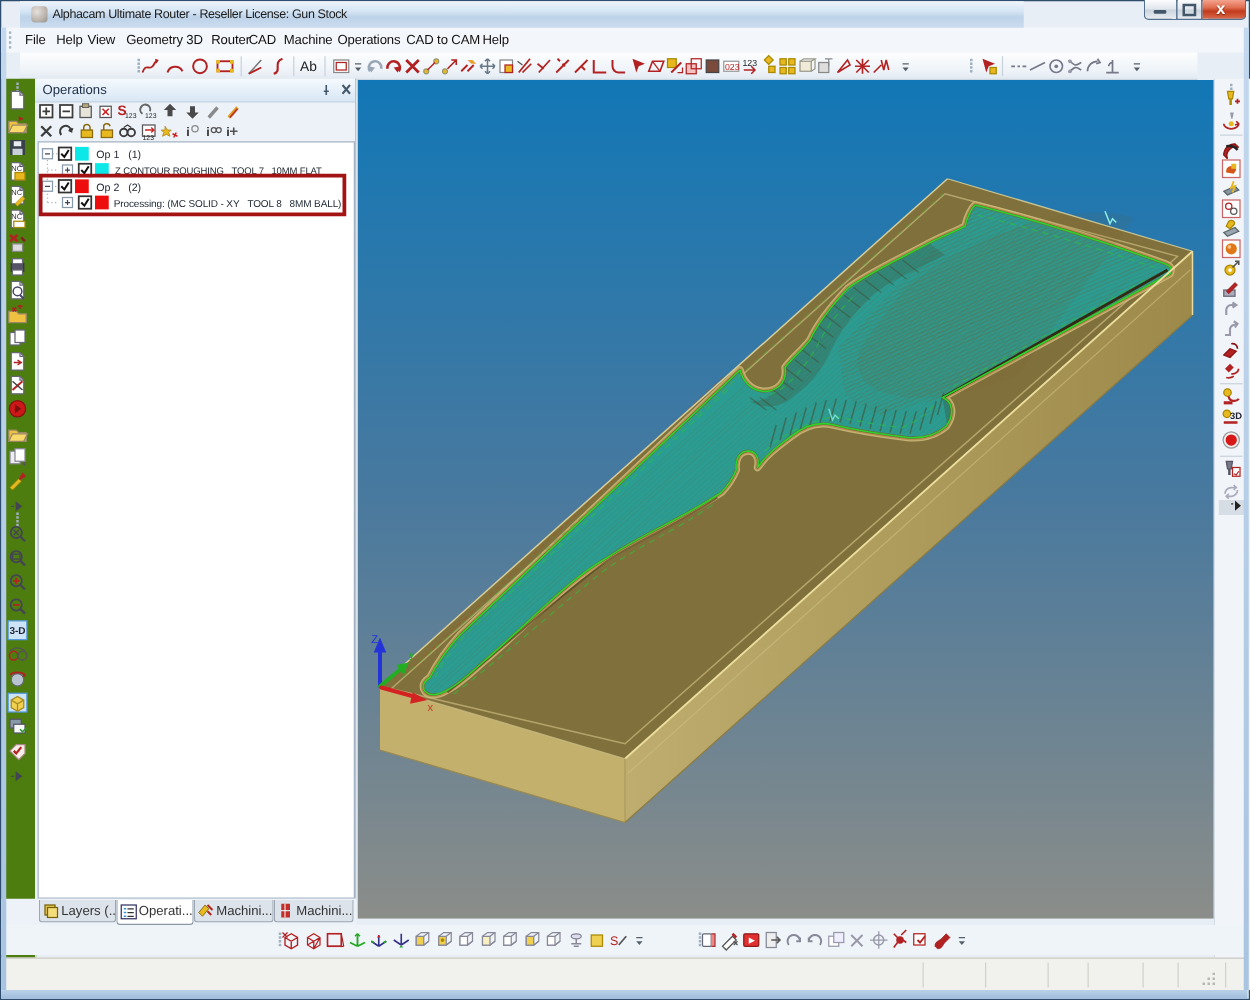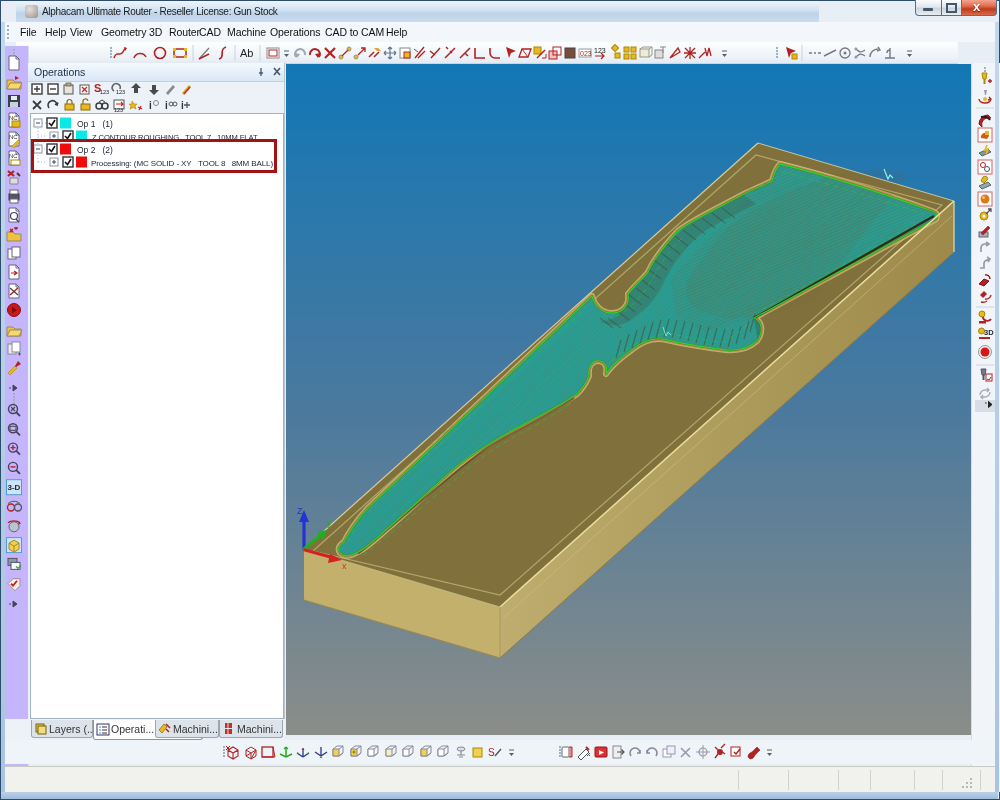--- a/index.html
+++ b/index.html
@@ -22,34 +22,34 @@
 #btn-min:after{content:"";position:absolute;left:7px;top:8px;width:10px;height:3px;background:#43576b;border-radius:1px;}
 #btn-max:after{content:"";position:absolute;left:4px;top:3px;width:7px;height:6px;border:2px solid #43576b;}
 #btn-close:after{content:"x";position:absolute;left:11px;top:-1px;font-size:13px;font-weight:bold;color:#fff;text-shadow:0 1px 1px #7c2211;}
 
 #menubar{position:absolute;left:1px;top:22px;width:997px;height:20px;background:#f3f6fa;}
 #menubar span{position:absolute;top:4px;font-size:10.5px;color:#111;letter-spacing:-0.1px;}
 
 #maintb{position:absolute;left:16px;top:42px;width:895px;height:21px;
  background:linear-gradient(#fdfefe,#eef3f8 70%,#e3eaf2);border-bottom:1px solid #ccd6e0;padding-left:47px;}
 
-#leftdock{position:absolute;left:1px;top:46px;width:27px;height:729px;background:#c4b5fd;border-right:1px solid #d5dde6;}
+#leftdock{position:absolute;left:1px;top:63px;width:27px;height:729px;background:#4d7c0f;border-right:1px solid #d5dde6;}
 
 #rightdock{position:absolute;left:971px;top:63px;width:28px;height:729px;background:#f1f5fa;border-left:1px solid #d5dde6;}
 
 #ops{position:absolute;left:28px;top:63px;width:256px;height:656px;background:#edf2f8;border-right:1px solid #b9c4d0;}
 #ops-h{position:absolute;left:0;top:0;width:256px;height:18px;
  background:linear-gradient(#f4f9fd,#d9e7f5);border-bottom:1px solid #c2d2e2;}
 #ops-h .t{position:absolute;left:6px;top:3px;font-size:10.5px;color:#20314a;}
 #ops-tree{position:absolute;left:2px;top:50px;width:252px;height:604px;background:#fff;border:1px solid #a3b2c2;}
 #redbox{position:absolute;left:3px;top:76px;width:240px;height:28px;border:3px solid #a31313;z-index:5;}
 
 #tabs{position:absolute;left:1px;top:719px;width:284px;height:21px;background:#edf2f8;font-size:10.5px;color:#333;}
 .tab{position:absolute;top:1px;height:17px;border:1px solid #9aa6b2;border-top:none;background:#dde3ea;border-radius:0 0 3px 3px;}
-.tab.active{background:#fff;height:19px;border-color:#8a98a6;padding-left:48px;}
+.tab.active{background:#fff;height:19px;border-color:#8a98a6;}
 .tab .tx{position:absolute;left:17px;top:3px;white-space:nowrap;}
 
 #vp{position:absolute;left:286px;top:64px;width:685px;height:671px;}
 
 #botbar{position:absolute;left:1px;top:740px;width:997px;height:24px;background:#eff4f9;}
 
 #status{position:absolute;left:1px;top:766px;width:997px;height:26px;background:#f1f1ee;border-top:1px solid #c9c9c4;}
 #status .sep{position:absolute;top:3px;height:20px;width:1px;background:#d2d2cc;}
 #bluebot{position:absolute;left:1px;top:792px;width:997px;height:7px;background:linear-gradient(#bad0e8,#9fbcdc);}
 .sideblue{position:absolute;top:22px;width:4px;height:770px;background:linear-gradient(#c3d8ee,#a9c4e0);z-index:50;}

